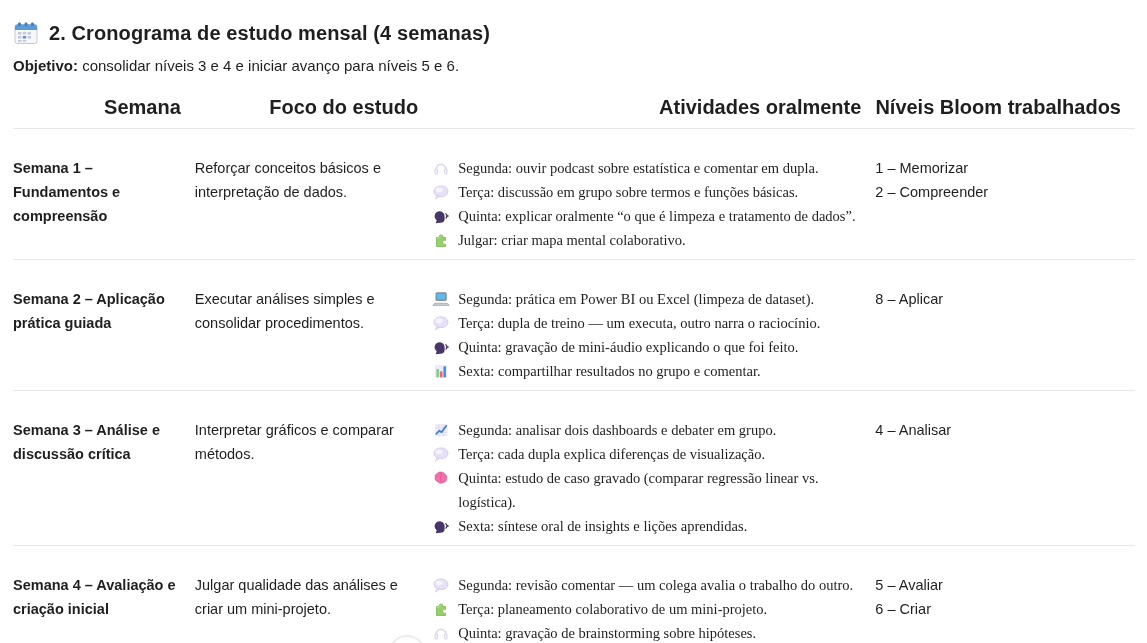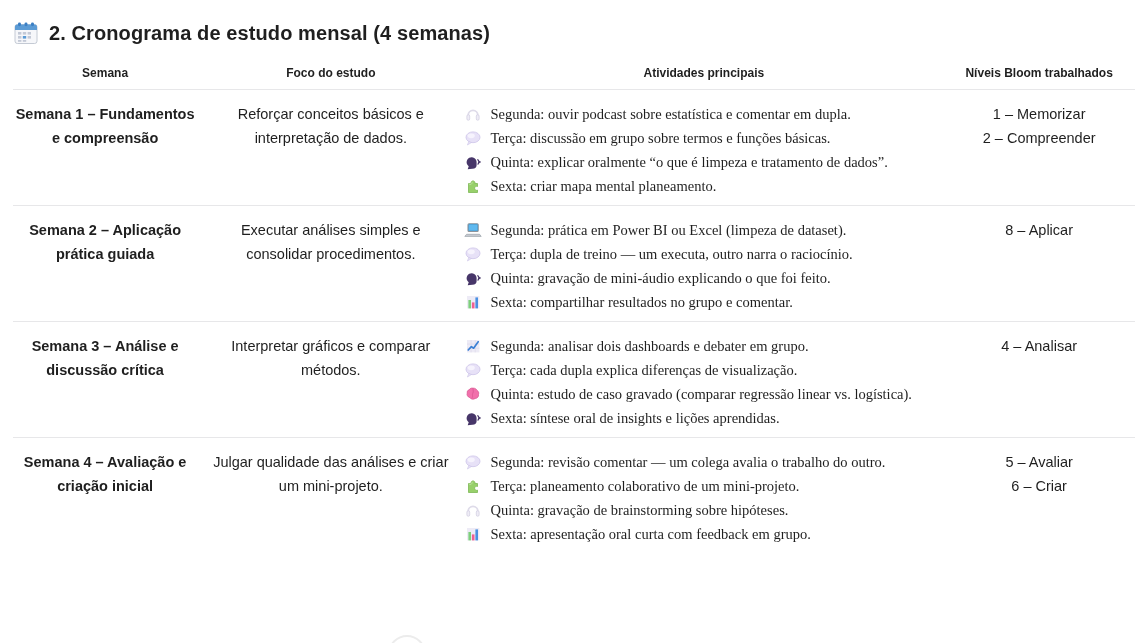--- a/index.html
+++ b/index.html
@@ -10,27 +10,26 @@
   }
   .doc{padding:20px 12px 0 13px;}
   .title-row{display:flex;align-items:center;gap:10px;margin:0 0 9px 0;}
   .title-row .emoji{width:26px;height:26px;flex:none;display:inline-flex;}
   .page-title{font-size:20px;font-weight:bold;letter-spacing:.1px;}
   .meta-line{margin:0 0 12px 0;font-size:15px;line-height:21px;}
   .meta-line b{font-weight:bold;}
   table{border-collapse:collapse;table-layout:fixed;margin-top:20px;font-size:14.5px;}
   col.c1{width:200px;}col.c2{width:256px;}col.c3{width:500px;}col.c4{width:178px;}
   th{
-    text-align:center;font-weight:bold;font-size:12px;padding:0 14px 9px 0;
+    text-align:right;font-weight:bold;font-size:20px;padding:0 14px 9px 0;
     border-bottom:1px solid #e7e7e9;white-space:nowrap;
   }
   td{
-    vertical-align:top;padding:12px 14px 7px 0;border-bottom:1px solid #e7e7e9;
+    vertical-align:top;padding:27px 14px 7px 0;border-bottom:1px solid #e7e7e9;
     line-height:24px;
-    text-align:center;
   }
   tr.last td{border-bottom:none;}
   td.week{font-weight:bold;}
   .act{display:flex;align-items:flex-start;font-family:Liberation Serif, serif;}
   .ico{width:18px;height:18px;flex:none;margin:3px 8px 0 0;display:inline-flex;}
   .ico svg,.emoji svg{width:100%;height:100%;display:block;}
   .levels div{line-height:24px;}
   .cutoff-arc{
     position:absolute;left:388px;top:635px;width:34px;height:34px;
     border-radius:50%;border:2px solid #ececec;background:#fff;
@@ -104,33 +103,34 @@
 
   <div class="title-row">
     <span class="emoji">
         <svg viewBox="0 0 26 26">
           <use href="#i-calendar"></use>
         </svg>
       </span>
     <span class="page-title">2. Cronograma de estudo mensal (4 semanas)</span>
   </div>
 
+  <p class="meta-line"><b>Objetivo:</b> <span>consolidar níveis 3 e 4 e iniciar avanço para níveis 5 e 6.</span></p>
 
   <table>
     <colgroup>
         <col class="c1">
         <col class="c2">
         <col class="c3">
         <col class="c4">
       </colgroup>
     <thead>
       <tr>
         <th>Semana</th>
         <th>Foco do estudo</th>
-        <th>Atividades principais</th>
+        <th>Atividades oralmente</th>
         <th>Níveis Bloom trabalhados</th>
       </tr>
     </thead>
     <tbody>
 
       <tr>
         <td class="week">Semana 1 – Fundamentos e compreensão</td>
         <td>Reforçar conceitos básicos e interpretação de dados.</td>
         <td>
           <div class="act">
@@ -156,21 +156,21 @@
                 </svg>
               </span>
               <span>Quinta: explicar oralmente “o que é limpeza e tratamento de dados”.</span>
             </div>
           <div class="act">
               <span class="ico">
                 <svg viewBox="0 0 18 18">
                   <use href="#i-puzzle"></use>
                 </svg>
               </span>
-              <span>Sexta: criar mapa mental planeamento.</span>
+              <span>Julgar: criar mapa mental colaborativo.</span>
             </div>
         </td>
         <td class="levels">
           <div>1 – Memorizar</div>
           <div>2 – Compreender</div>
         </td>
       </tr>
 
       <tr>
         <td class="week">Semana 2 – Aplicação prática guiada</td>

